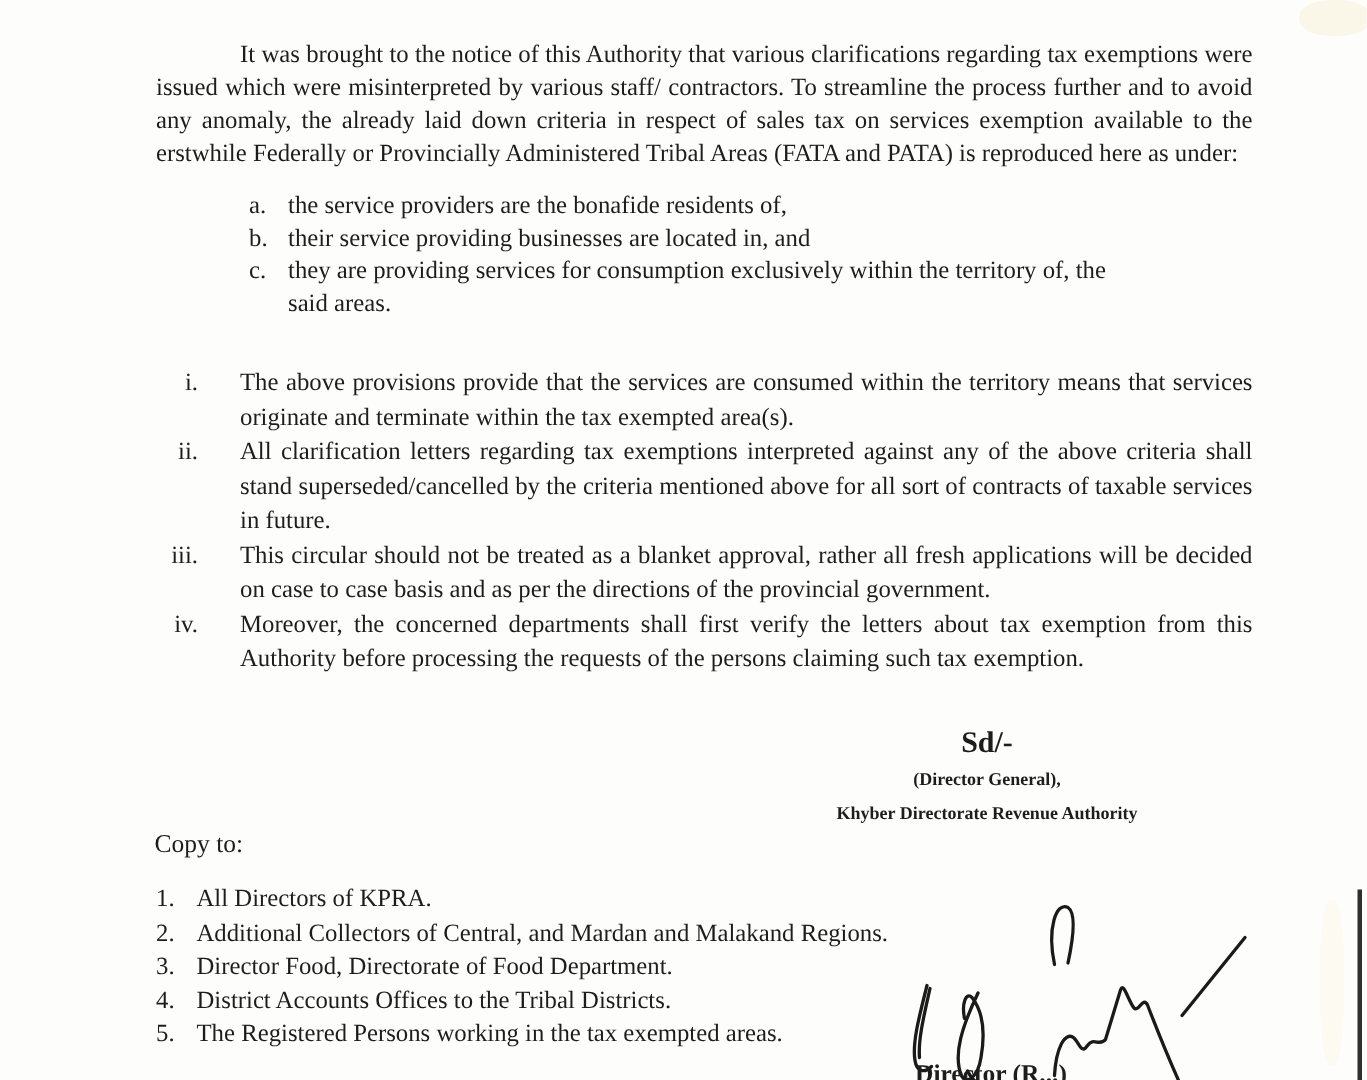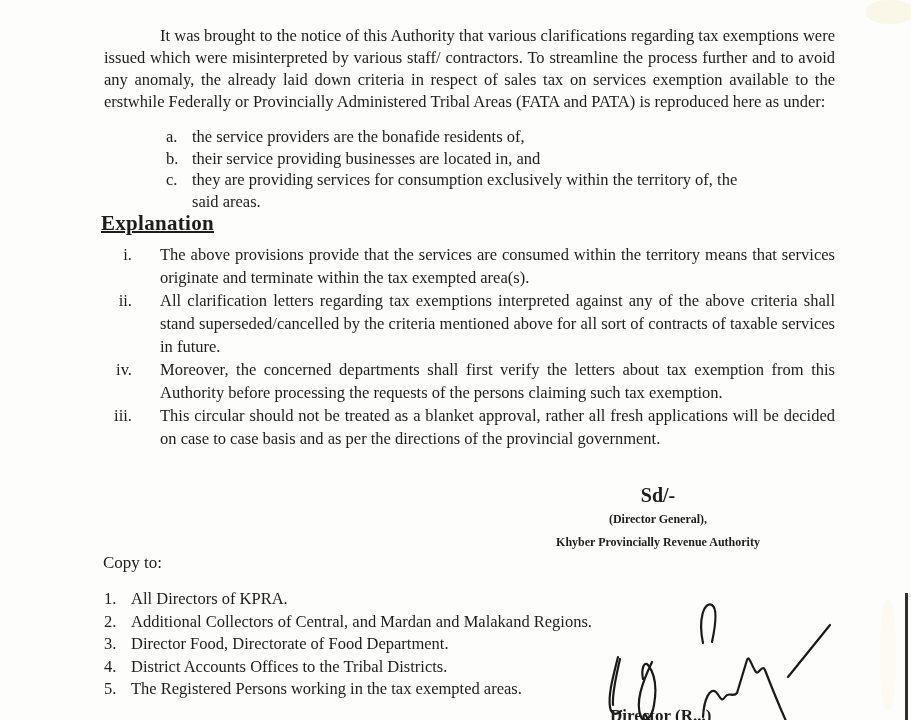--- a/index.html
+++ b/index.html
@@ -84,45 +84,44 @@
     <div class="li">
       <span class="marker">b.</span>
       <span class="txt">their service providing businesses are located in, and</span>
     </div>
     <div class="li">
       <span class="marker">c.</span>
       <span class="txt">they are providing services for consumption exclusively within the territory of, the said areas.</span>
     </div>
   </div>
 
-  <div class="explanation-heading">Explanation</div>
 
   <div class="roman-list">
     <div class="li">
       <span class="marker">i.</span>
       <span class="txt">The above provisions provide that the services are consumed within the territory means that services originate and terminate within the tax exempted area(s).</span>
     </div>
     <div class="li">
       <span class="marker">ii.</span>
       <span class="txt">All clarification letters regarding tax exemptions interpreted against any of the above criteria shall stand superseded/cancelled by the criteria mentioned above for all sort of contracts of taxable services in future.</span>
     </div>
     <div class="li">
+      <span class="marker">iii.</span>
+      <span class="txt">This circular should not be treated as a blanket approval, rather all fresh applications will be decided on case to case basis and as per the directions of the provincial government.</span>
+    </div>
+    <div class="li">
       <span class="marker">iv.</span>
       <span class="txt">Moreover, the concerned departments shall first verify the letters about tax exemption from this Authority before processing the requests of the persons claiming such tax exemption.</span>
-    </div>
-    <div class="li">
-      <span class="marker">iii.</span>
-      <span class="txt">This circular should not be treated as a blanket approval, rather all fresh applications will be decided on case to case basis and as per the directions of the provincial government.</span>
     </div>
   </div>
 
   <div class="sig-block">
     <div class="sd">Sd/-</div>
     <div class="line">(Director General),</div>
-    <div class="line">Khyber Provincially Revenue Authority</div>
+    <div class="line">Khyber Directorate Revenue Authority</div>
   </div>
 
   <div class="copy-label">Copy to:</div>
 
   <div class="copy-list">
     <div class="li">
       <span class="marker">1.</span>
       <span class="txt">All Directors of KPRA.</span>
     </div>
     <div class="li">

